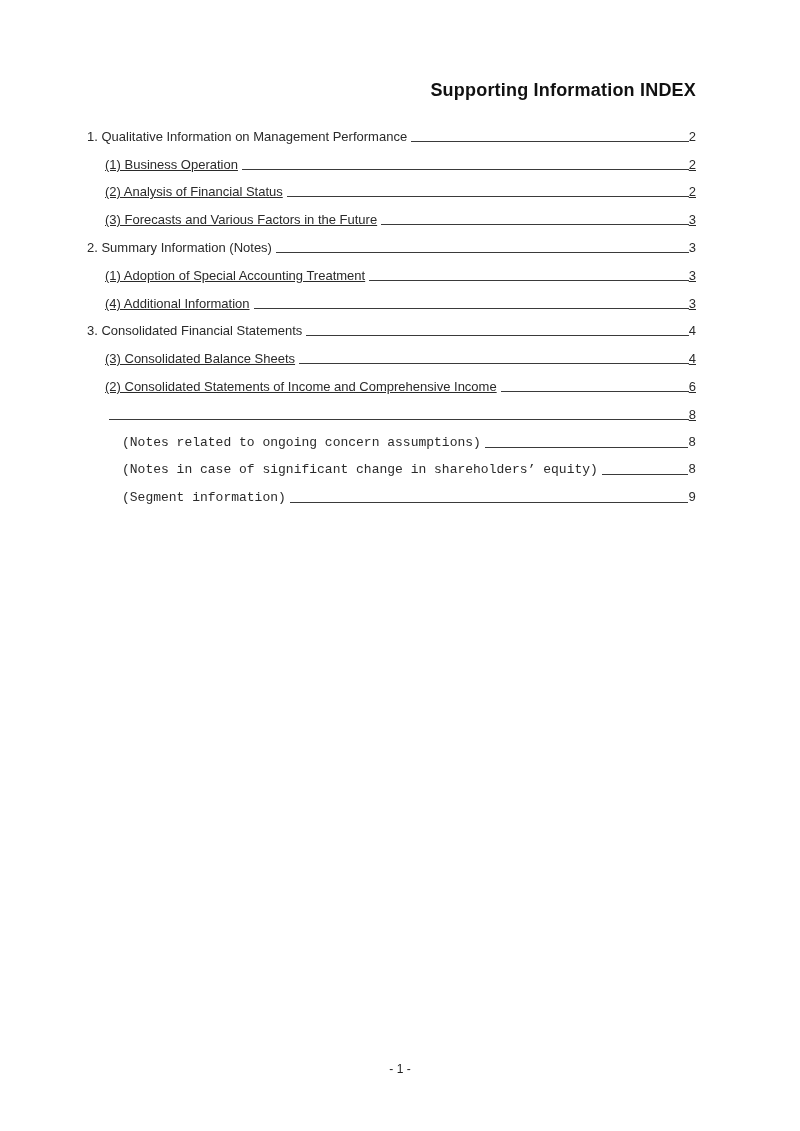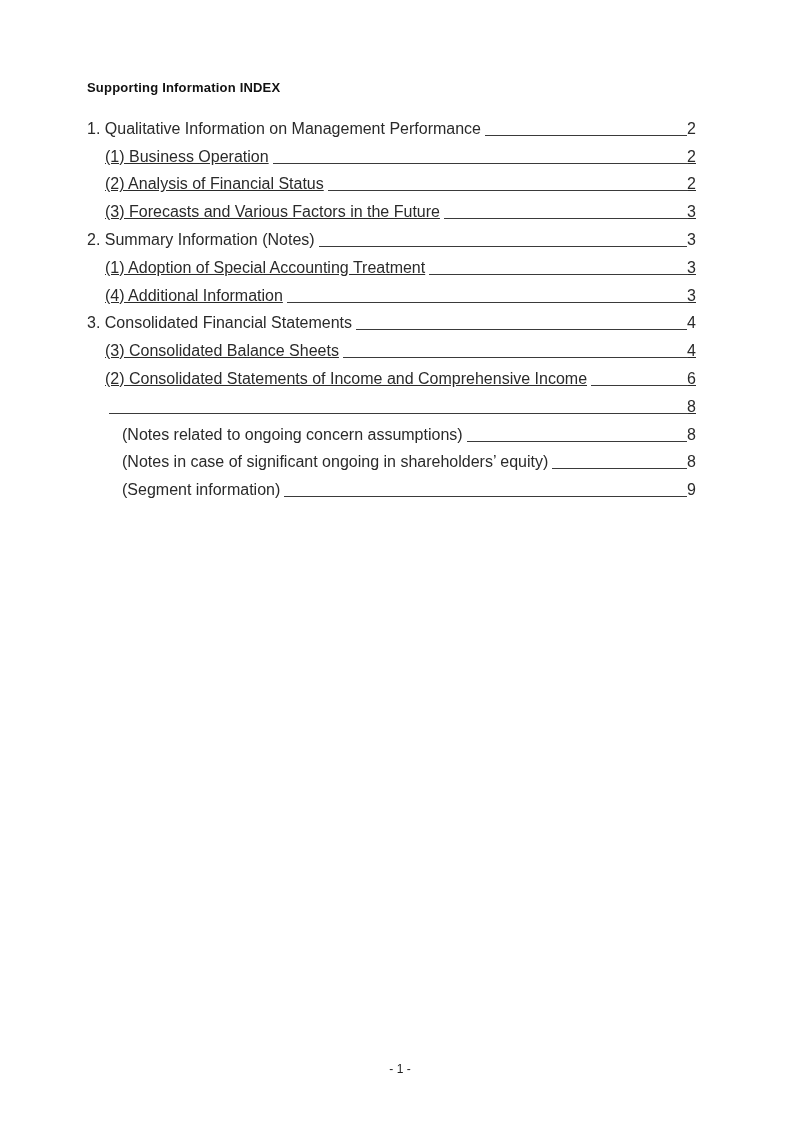--- a/index.html
+++ b/index.html
@@ -20,39 +20,40 @@
     top: 0;
     left: 0;
     width: 800px;
     height: 1131px;
     background: #ffffff;
   }
   .content {
     padding: 80px 104px 0 87px;
   }
   .doc-title {
-    font-size: 13px;
+    font-size: 18px;
     font-weight: bold;
     color: #111;
     margin: 0 0 18px 0;
     letter-spacing: 0.2px;
+    text-align: right;
   }
   .toc {
     width: 100%;
   }
   .toc-row {
     display: flex;
     align-items: flex-end;
     height: 27.8px;
-    font-size: 16px;
+    font-size: 13px;
     color: #2a2a2a;
   }
   .toc-row.level-0 { padding-left: 0; }
   .toc-row.level-1 { padding-left: 18px; text-decoration: underline; }
-  .toc-row.level-2 { padding-left: 35px; }
+  .toc-row.level-2 { padding-left: 35px; font-family: Liberation Mono, monospace; }
   .toc-label {
     white-space: nowrap;
     padding-bottom: 3px;
   }
   .toc-leader {
     flex: 1 1 auto;
     border-bottom: 1px solid #3a3a3a;
     margin: 0 0 5px 4px;
     min-width: 10px;
     height: 1px;
@@ -131,21 +132,21 @@
         <div class="toc-row level-1">
     <span class="toc-leader"></span>
     <span class="toc-page">8</span>
   </div>
         <div class="toc-row level-2">
     <span class="toc-label">(Notes related to ongoing concern assumptions)</span>
     <span class="toc-leader"></span>
     <span class="toc-page">8</span>
   </div>
         <div class="toc-row level-2">
-    <span class="toc-label">(Notes in case of significant ongoing in shareholders’ equity)</span>
+    <span class="toc-label">(Notes in case of significant change in shareholders’ equity)</span>
     <span class="toc-leader"></span>
     <span class="toc-page">8</span>
   </div>
         <div class="toc-row level-2">
     <span class="toc-label">(Segment information)</span>
     <span class="toc-leader"></span>
     <span class="toc-page">9</span>
   </div>
       </div>
   </div>

